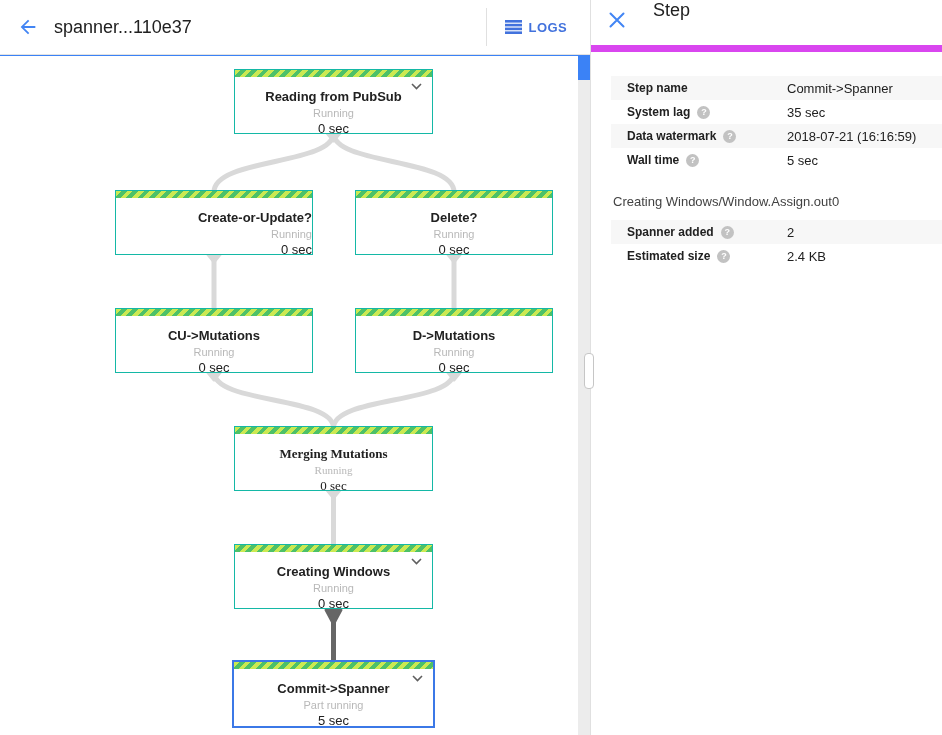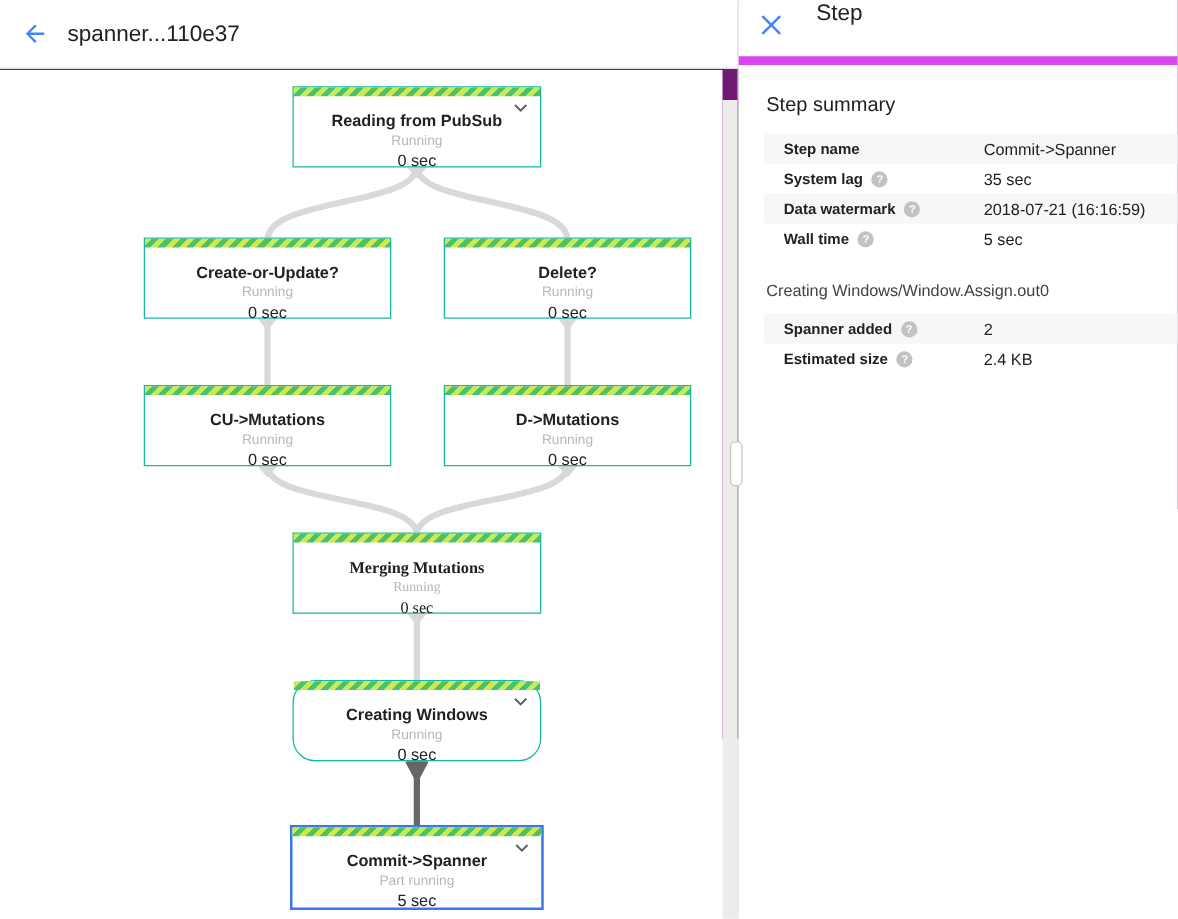--- a/index.html
+++ b/index.html
@@ -1,18 +1,18 @@
 <!DOCTYPE html>
 <html><head>
 <meta charset="utf-8">
 <style>
   * { margin:0; padding:0; box-sizing:border-box; }
   html,body { width:942px; height:735px; }
   body { font-family:"Liberation Sans", sans-serif; background:#fff; color:#212121; overflow:hidden; }
-  .app { position:relative; width:942px; height:591px; background:#701a75; }
+  .app { position:relative; width:942px; height:591px; background:#3b82f6; }
 
   
   .header-left { position:absolute; left:0; top:0; width:591px; height:55px; background:#fff;
                  border-bottom:1px solid #e3e3e3; display:flex; align-items:center; }
   .back-btn { width:40px; height:40px; margin-left:8px; display:flex; align-items:center; justify-content:center; cursor:pointer; }
   .job-title { font-size:18px; color:#212121; margin-left:6px; }
   .header-spacer { flex:1; }
   .header-divider { width:1px; height:38px; background:#e0e0e0; }
   .logs-btn { display:flex; align-items:center; gap:7px; padding:0 24px 0 18px; height:100%; cursor:pointer; }
   .logs-label { color:#4272dd; font-size:13px; font-weight:bold; letter-spacing:.4px; }
@@ -65,20 +65,29 @@
 
   <div class="header-left">
     <div class="back-btn">
       <svg width="22" height="22" viewBox="0 0 24 24">
         <path d="M20 11H7.8l5.6-5.6L12 4l-8 8 8 8 1.4-1.4L7.8 13H20v-2z" fill="#4285f4"></path>
       </svg>
     </div>
     <div class="job-title">spanner...110e37</div>
     <div class="header-spacer"></div>
     <div class="header-divider"></div>
+    <div class="logs-btn">
+      <svg width="17" height="14" viewBox="0 0 17 14">
+        <rect x="0" y="0" width="17" height="2.6" fill="#4272dd"></rect>
+        <rect x="0" y="3.8" width="17" height="2.6" fill="#4272dd"></rect>
+        <rect x="0" y="7.6" width="17" height="2.6" fill="#4272dd"></rect>
+        <rect x="0" y="11.4" width="17" height="2.6" fill="#4272dd"></rect>
+      </svg>
+      <span class="logs-label">LOGS</span>
+    </div>
   </div>
 
   <div class="graph-area">
     <svg class="edges" viewBox="0 0 578 679">
 
       <g stroke="#d9d9d9" stroke-width="5" fill="none" stroke-linecap="round">
         <path d="M333.5,77 C333.5,109 214,102 214,136"></path>
         <path d="M333.5,77 C333.5,109 454,102 454,136"></path>
         <path d="M214,198 L214,254"></path>
         <path d="M454,198 L454,254"></path>
@@ -105,21 +114,21 @@
       <div class="node-body">
         <div class="node-title">Reading from PubSub</div>
         <div class="node-status">Running</div>
         <div class="node-time">0 sec</div>
       </div>
       <svg class="chev" width="11" height="7" viewBox="0 0 11 7">
         <polyline points="1,1 5.5,5.5 10,1" fill="none" stroke="#5f5f5f" stroke-width="1.6"></polyline>
       </svg>
     </div>
 
-    <div class="node" style="left:115px; top:134px; width:198px; height:65px;">
+    <div class="node" style="left:115px; top:134px; width:198px; height:65px;text-align:right;">
       <div class="stripe"></div>
       <div class="node-body">
         <div class="node-title">Create-or-Update?</div>
         <div class="node-status">Running</div>
         <div class="node-time">0 sec</div>
       </div>
     </div>
 
     <div class="node" style="left:355px; top:134px; width:198px; height:65px;">
       <div class="stripe"></div>
@@ -150,21 +159,21 @@
 
     <div class="node" style="left:234px; top:370px; width:199px; height:65px;font-family:Liberation Serif, serif;">
       <div class="stripe"></div>
       <div class="node-body">
         <div class="node-title">Merging Mutations</div>
         <div class="node-status">Running</div>
         <div class="node-time">0 sec</div>
       </div>
     </div>
 
-    <div class="node" style="left:234px; top:488px; width:199px; height:65px;border-radius:18px;">
+    <div class="node" style="left:234px; top:488px; width:199px; height:65px;">
       <div class="stripe"></div>
       <div class="node-body">
         <div class="node-title">Creating Windows</div>
         <div class="node-status">Running</div>
         <div class="node-time">0 sec</div>
       </div>
       <svg class="chev" width="11" height="7" viewBox="0 0 11 7">
         <polyline points="1,1 5.5,5.5 10,1" fill="none" stroke="#5f5f5f" stroke-width="1.6"></polyline>
       </svg>
     </div>
@@ -190,21 +199,20 @@
     <div class="panel-header">
       <div class="close-btn">
         <svg width="16" height="16" viewBox="0 0 16 16">
           <path d="M1.5,1.5 L14.5,14.5 M14.5,1.5 L1.5,14.5" stroke="#4285f4" stroke-width="2" stroke-linecap="round"></path>
         </svg>
       </div>
       <div class="panel-title">Step</div>
     </div>
 
     <div class="panel-body">
-      <div class="section-heading">Step summary</div>
 
       <div class="kv-table">
         <div class="kv-row shaded">
           <div class="kv-label">
               <span>Step name</span>
             </div>
           <div class="kv-value">Commit-&gt;Spanner</div>
         </div>
         <div class="kv-row">
           <div class="kv-label">

